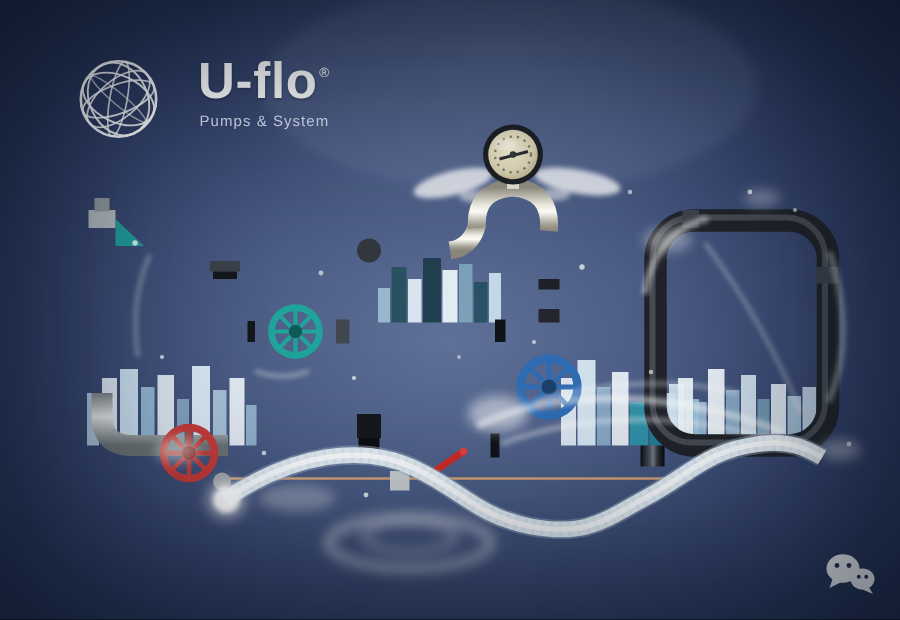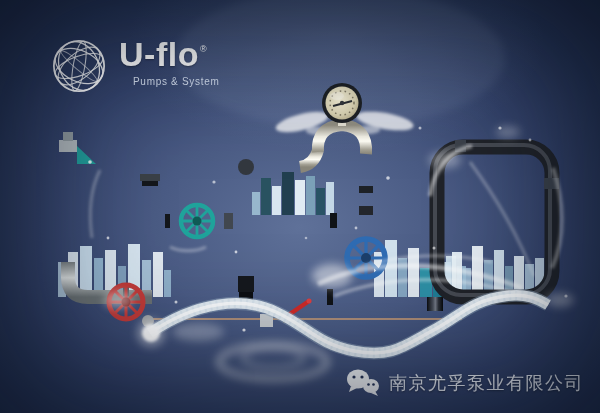--- a/index.html
+++ b/index.html
@@ -6,21 +6,21 @@
   .poster{
     position:relative;width:600px;height:413px;overflow:hidden;
     font-family:"Liberation Sans","DejaVu Sans",sans-serif;
     background:
       radial-gradient(ellipse 300px 160px at 56% 10%, rgba(170,190,225,.16), rgba(0,0,0,0) 70%),
       radial-gradient(ellipse 430px 310px at 50% 55%, #5f7199 0%, #4a5b84 34%, #33426a 62%, #243254 83%, #1b2642 100%);
   }
   .vignette{position:absolute;inset:0;pointer-events:none;box-shadow:inset 0 0 120px 35px rgba(8,14,28,.55);}
   .scene{position:absolute;left:0;top:0;}
   
-  .logo{position:absolute;left:50px;top:37px;display:flex;align-items:flex-start;gap:11px;color:#fff;}
+  .logo{position:absolute;left:50px;top:37px;display:flex;align-items:flex-start;gap:11px;color:#fff;text-align:right;}
   .logo-name{font-size:34px;font-weight:bold;letter-spacing:.5px;line-height:1;text-shadow:0 1px 2px rgba(0,0,0,.35);}
   .logo-reg{font-size:9px;vertical-align:14px;margin-left:1px;}
   .logo-tagline{font-size:10px;color:#d4deee;letter-spacing:.7px;margin-top:5px;margin-left:14px;}
   
   .footer{position:absolute;right:16px;bottom:15px;display:flex;align-items:center;gap:9px;}
   .company{color:#e6eaf2;font-size:18px;letter-spacing:1.5px;text-shadow:0 1px 2px rgba(0,0,0,.4);}
 </style>
 </head>
 <body>
 
@@ -295,17 +295,16 @@
     <svg width="34" height="30" viewBox="0 0 34 30">
       <ellipse cx="12" cy="11" rx="11" ry="9.5" fill="#f2f4f7"></ellipse>
       <polygon points="5,18 3,24 11,20" fill="#f2f4f7"></polygon>
       <circle cx="8" cy="9" r="1.6" fill="#243254"></circle>
       <circle cx="16" cy="9" r="1.6" fill="#243254"></circle>
       <ellipse cx="25" cy="18" rx="8" ry="7" fill="#f2f4f7"></ellipse>
       <polygon points="29,23 32,28 25,25" fill="#f2f4f7"></polygon>
       <circle cx="22.5" cy="16.5" r="1.3" fill="#243254"></circle>
       <circle cx="27.5" cy="16.5" r="1.3" fill="#243254"></circle>
     </svg>
-    <span class="company">南京尤孚泵业有限公司</span>
   </div>
 
   <div class="vignette"></div>
 </div>
 
 </body></html>

